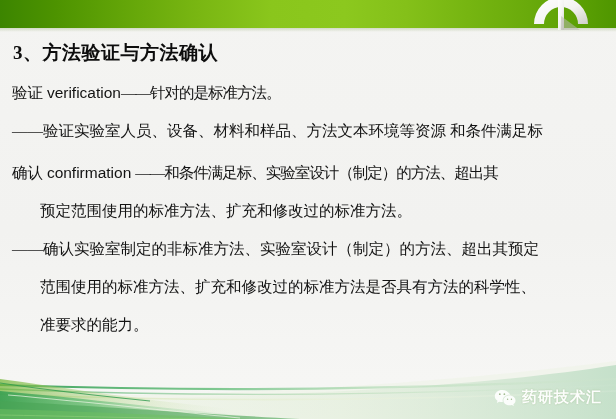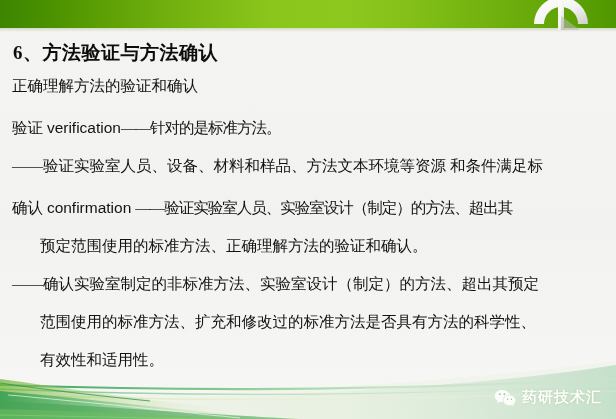--- a/index.html
+++ b/index.html
@@ -143,56 +143,53 @@
         <stop offset="100%" stop-color="#cfcfc9"></stop>
       </linearGradient>
     </defs>
     <path d="M4,38 A27,27 0 0 1 58,38 L48,38 A17,17 0 0 0 14,38 Z" fill="url(#arcShade)"></path>
     <path d="M28,11 L34,11 L34,44 L28,44 Z" fill="url(#arcShade)"></path>
     <path d="M31,30 L50,44 L31,44 Z" fill="#b9b9b3" opacity="0.55"></path>
   </svg>
 
   <div class="body-text">
 
-    <div class="slide-title">6、方法验证与方法确认</div>
-
-    <div class="para t1">
-      <span>正确理解方法的验证和确认</span>
-    </div>
+    <div class="slide-title">3、方法验证与方法确认</div>
+
 
     <div class="para t2">
       <span>验证</span>
       <span class="latin">verification</span><span class="dash">——针对的是标准方法。</span>
     </div>
 
     <div class="para tight">
       <span>——验证实验室人员、设备、材料和样品、方法文本环境等资源 和条件满足标</span>
     </div>
 
 
     <div class="para t2">
       <span>确认</span>
       <span class="latin">confirmation</span>
-      <span class="dash">——验证实验室人员、实验室设计（制定）的方法、超出其</span>
+      <span class="dash">——和条件满足标、实验室设计（制定）的方法、超出其</span>
     </div>
 
     <div class="para tight indent">
-      <span>预定范围使用的标准方法、正确理解方法的验证和确认。</span>
+      <span>预定范围使用的标准方法、扩充和修改过的标准方法。</span>
     </div>
 
     <div class="para tight">
       <span>——确认实验室制定的非标准方法、实验室设计（制定）的方法、超出其预定</span>
     </div>
 
     <div class="para tight indent">
       <span>范围使用的标准方法、扩充和修改过的标准方法是否具有方法的科学性、</span>
     </div>
 
     <div class="para tight indent">
-      <span>有效性和适用性。</span>
+      <span>准要求的能力。</span>
     </div>
 
   </div>
 
   <svg class="deco" viewBox="0 0 616 80" preserveAspectRatio="none">
     <defs>
       <linearGradient id="gA" x1="0" y1="0" x2="1" y2="0">
         <stop offset="0%" stop-color="#2f9c52" stop-opacity="0.95"></stop>
         <stop offset="35%" stop-color="#57b86f" stop-opacity="0.75"></stop>
         <stop offset="70%" stop-color="#9fd3a4" stop-opacity="0.35"></stop>

